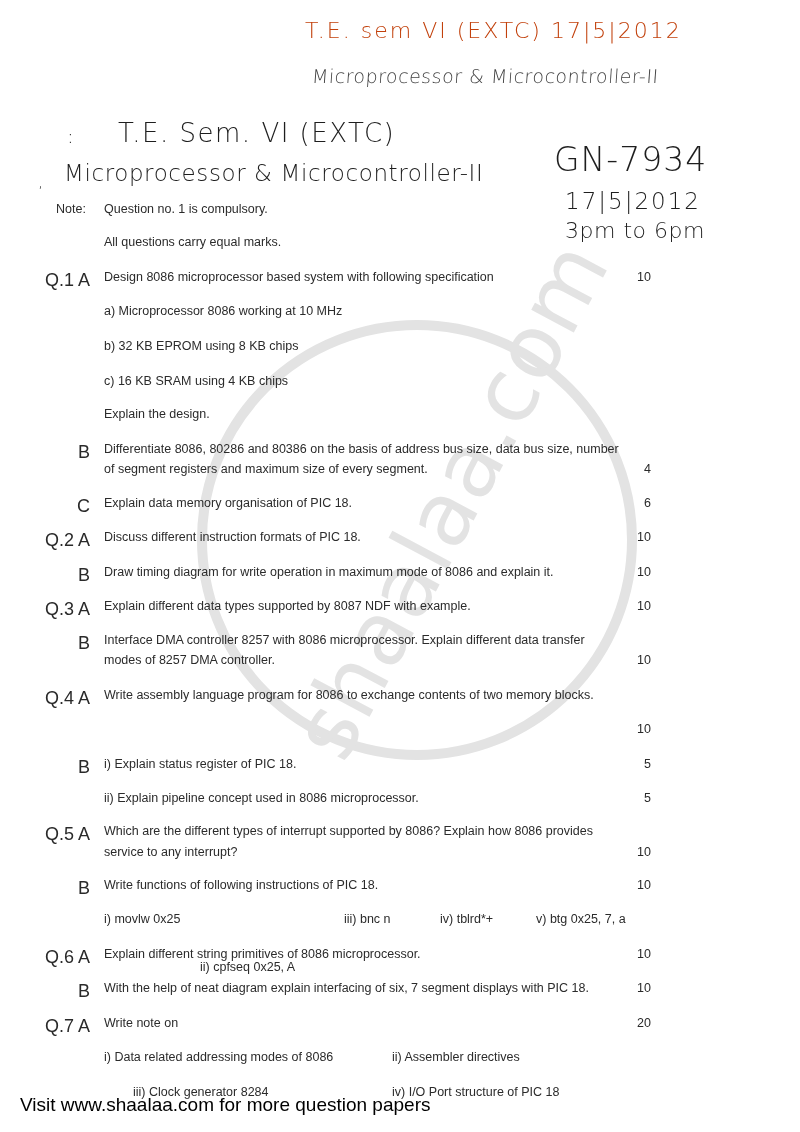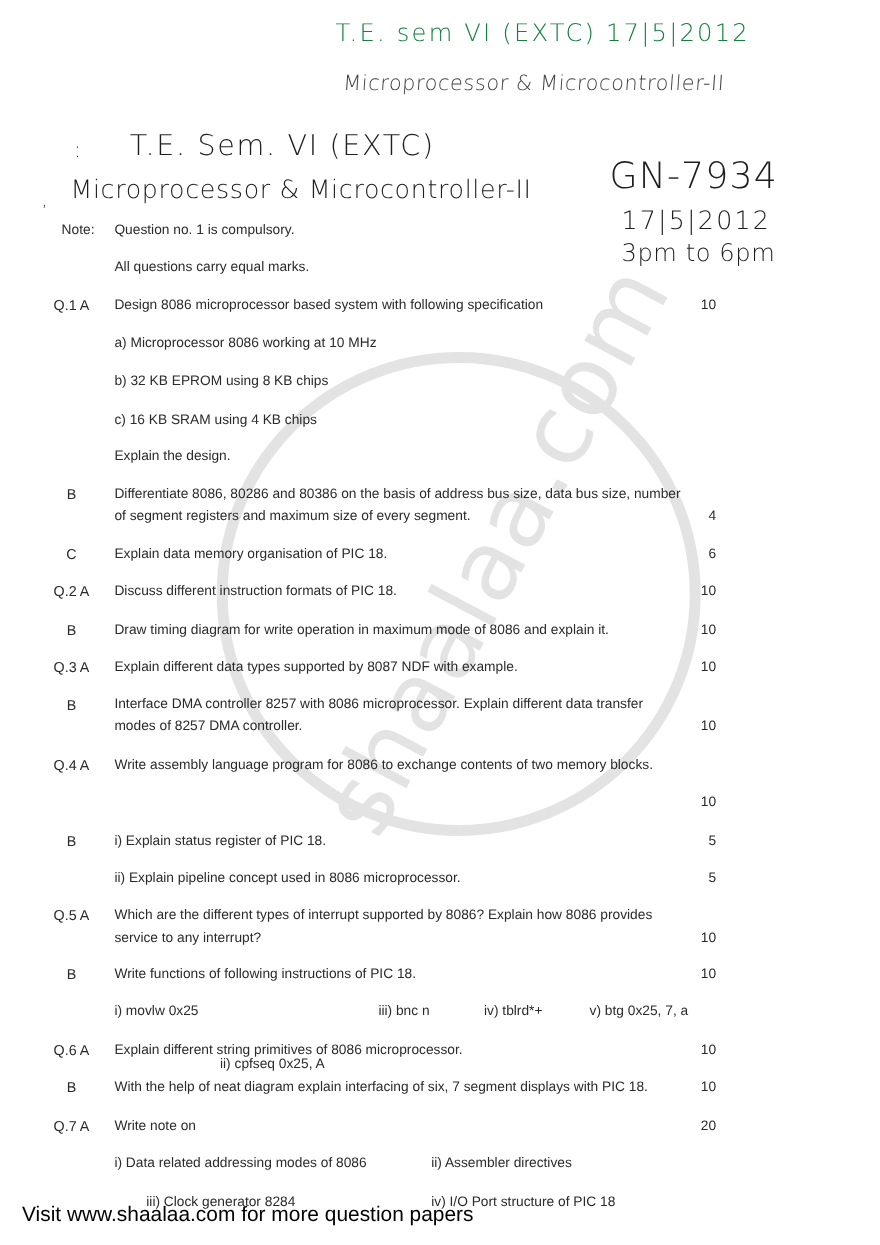--- a/index.html
+++ b/index.html
@@ -4,42 +4,42 @@
 <style>
   html, body { margin: 0; padding: 0; }
   body {
     width: 800px; height: 1132px; background: #ffffff; position: relative; overflow: hidden;
     font-family: "Liberation Sans", sans-serif; color: #2a2a2a;
   }
   .hand {
     position: absolute; font-family: "DejaVu Sans", sans-serif; color: #1e1e1e;
     font-weight: 300; white-space: nowrap; letter-spacing: 0.5px;
   }
-  .hand-top1 { left: 305px; top: 18px; font-size: 22px; letter-spacing: 2px; color: #15803d; }
+  .hand-top1 { left: 305px; top: 18px; font-size: 22px; letter-spacing: 2px; color: #c2410c; }
   .hand-top2 { left: 312px; top: 65px; font-size: 19px; color: #444; transform: skewX(-4deg); }
   .hand-h1 { left: 62px; top: 118px; font-size: 26px; letter-spacing: 1.5px; }
   .hand-h2 { left: 64px; top: 160px; font-size: 23px; letter-spacing: 0.6px; }
   .hand-code { left: 554px; top: 140px; font-size: 33px; letter-spacing: 1px; font-weight: 300; text-align: center; }
   .hand-date { left: 565px; top: 188px; font-size: 23px; letter-spacing: 2px; }
   .hand-time { left: 565px; top: 218px; font-size: 22px; letter-spacing: 0.5px; }
   .dot1 { left: 67px; top: 124px; font-size: 20px; }
   .dot2 { left: 38px; top: 172px; font-size: 16px; }
 
   .watermark {
     position: absolute; left: 197px; top: 320px; width: 440px; height: 440px;
     border: 10px solid #e3e3e3; border-radius: 50%; box-sizing: border-box; pointer-events: none;
   }
   .watermark-text {
     position: absolute; left: 200px; top: 505px; width: 440px; text-align: center;
     font-family: "DejaVu Sans", sans-serif; font-size: 88px; color: #e3e3e3;
     transform: rotate(-62deg); pointer-events: none; letter-spacing: 1px; font-weight: 400;
   }
 
   .line { position: absolute; font-size: 12.5px; white-space: nowrap; color: #2b2b2b; }
-  .qno { position: absolute; font-size: 13px; text-align: center; width: 50px; left: 40px; }
+  .qno { position: absolute; font-size: 18px; text-align: right; width: 50px; left: 40px; }
   .marks { position: absolute; font-size: 12.5px; text-align: right; width: 40px; left: 611px; }
   .footer {
     position: absolute; left: 20px; top: 1094px; font-size: 19px; color: #000;
     font-family: "Liberation Sans", sans-serif; white-space: nowrap;
   }
 </style>
 </head>
 <body>
 
 <div class="watermark"></div>

